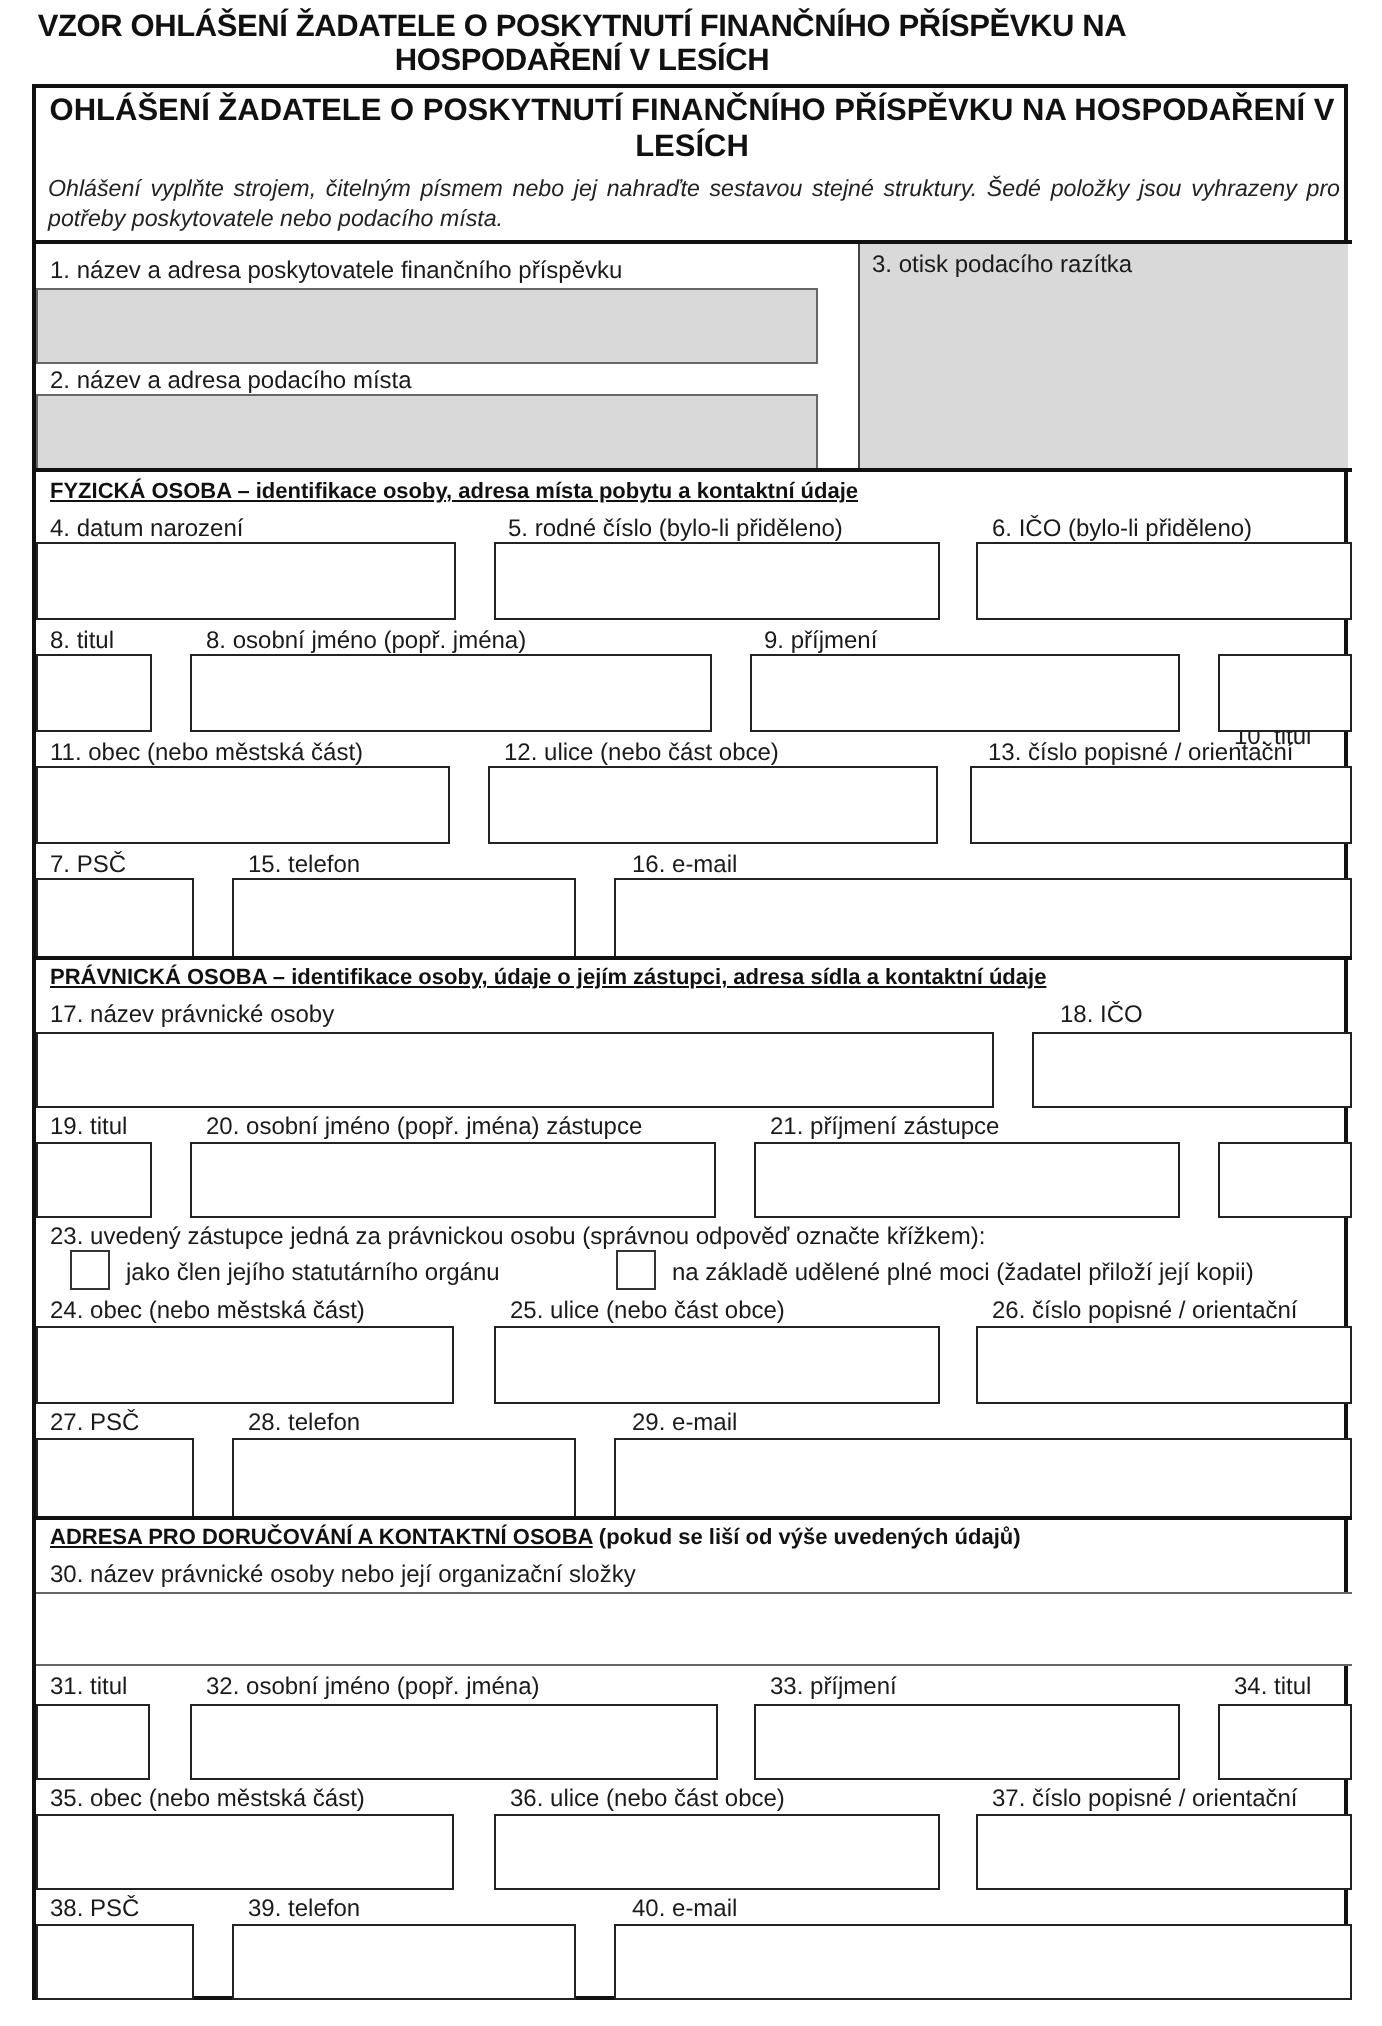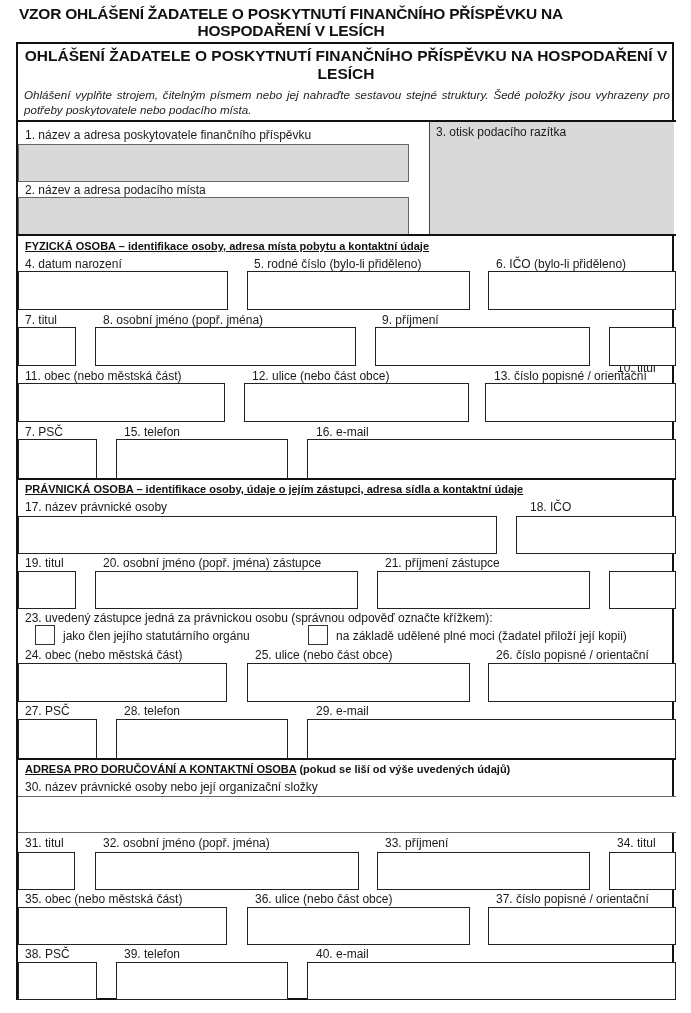--- a/index.html
+++ b/index.html
@@ -43,21 +43,21 @@
 
 <div class="abs sec" style="left:25px;top:239px;text-decoration:underline;">FYZICKÁ OSOBA – identifikace osoby, adresa místa pobytu a kontaktní údaje</div>
 
 <div class="abs lbl" style="left:25px;top:257px;">4. datum narození</div>
 <div class="abs lbl" style="left:254px;top:257px;">5. rodné číslo (bylo-li přiděleno)</div>
 <div class="abs lbl" style="left:496px;top:257px;">6. IČO (bylo-li přiděleno)</div>
 <div class="abs box" style="left:18px;top:271px;width:210px;height:39px;"></div>
 <div class="abs box" style="left:247px;top:271px;width:223px;height:39px;"></div>
 <div class="abs box" style="left:488px;top:271px;width:188px;height:39px;"></div>
 
-<div class="abs lbl" style="left:25px;top:313px;">7. titul</div>
+<div class="abs lbl" style="left:25px;top:313px;">8. titul</div>
 <div class="abs lbl" style="left:103px;top:313px;">8. osobní jméno (popř. jména)</div>
 <div class="abs lbl" style="left:382px;top:313px;">9. příjmení</div>
 <div class="abs lbl" style="left:617px;top:313px;margin-top:48px;">10. titul</div>
 <div class="abs box" style="left:18px;top:327px;width:58px;height:39px;"></div>
 <div class="abs box" style="left:95px;top:327px;width:261px;height:39px;"></div>
 <div class="abs box" style="left:375px;top:327px;width:215px;height:39px;"></div>
 <div class="abs box" style="left:609px;top:327px;width:67px;height:39px;"></div>
 
 <div class="abs lbl" style="left:25px;top:369px;">11. obec (nebo městská část)</div>
 <div class="abs lbl" style="left:252px;top:369px;">12. ulice (nebo část obce)</div>

